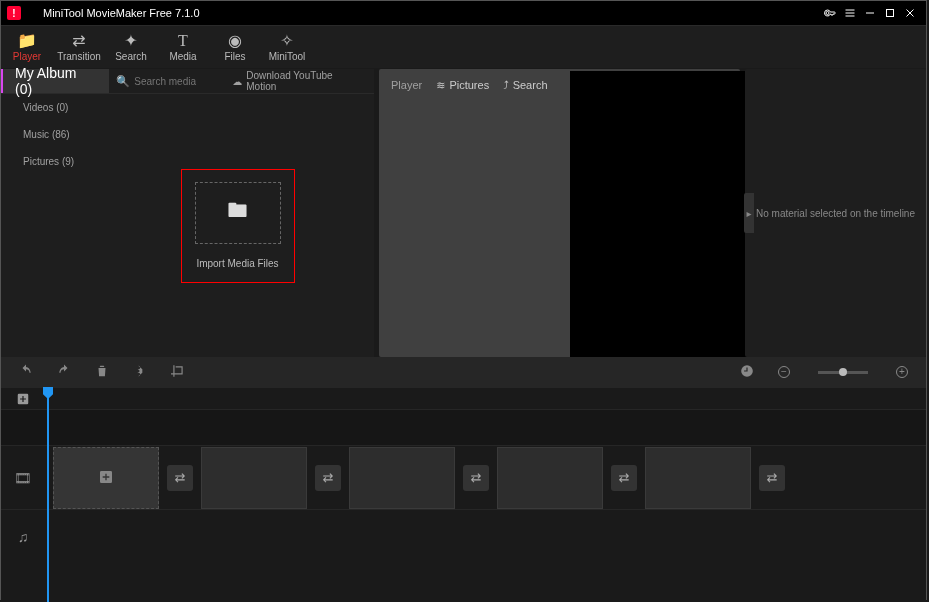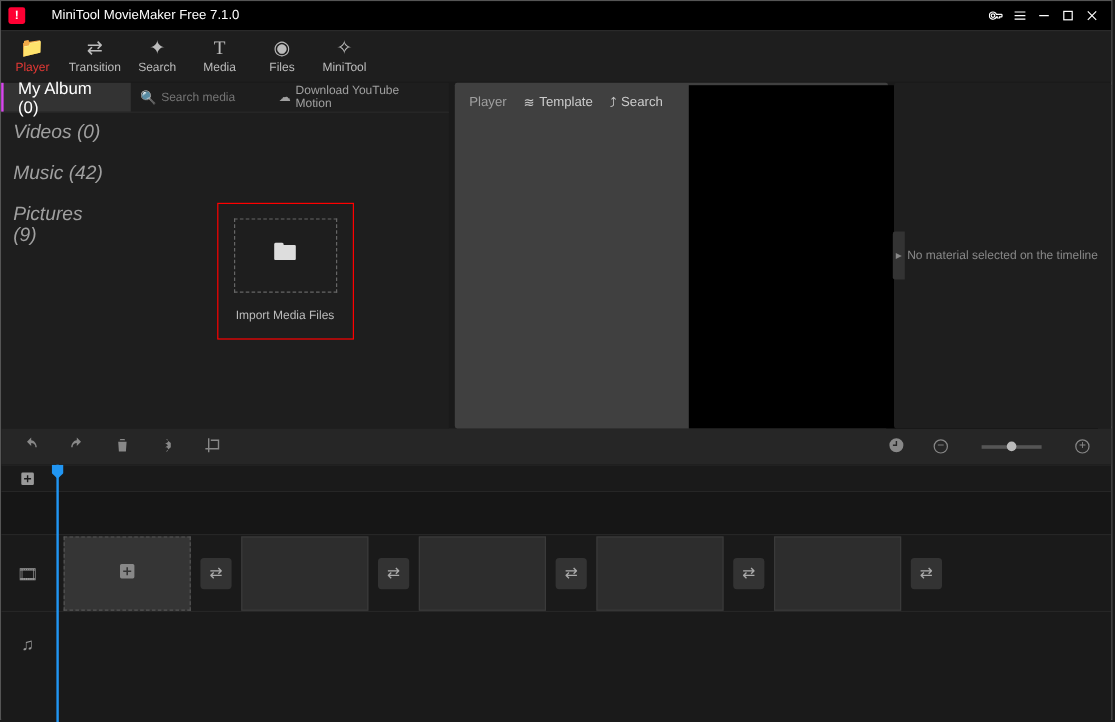--- a/index.html
+++ b/index.html
@@ -21,21 +21,21 @@
 .midsection { display: flex; height: 289px; gap:5px; padding-top:1px;}
 
 .leftpanel { width: 373px; background: #1e1e1e; display: flex; flex-direction: column; }
 .medtop { height: 25px; display: flex; align-items: center; border-bottom:1px solid #2a2a2a;}
 .albumtab { background: #333; padding: 1px 12px; height: 100%; display: flex; align-items: center; color: #fff; font-size:14px; border-left:2px solid #d946ef;}
 .searchwrap { flex: 1; padding: 0 8px; display: flex; align-items: center; gap: 4px; color:#666;}
 .searchwrap input { background: transparent; border: none; color: #888; outline: none; font-size: 10px; width:80px;}
 .ytdl { padding: 0 10px; font-size: 10px; display: flex; align-items: center; gap:4px; cursor:pointer;}
 
 .catlist { width: 100px; }
-.catitem { padding: 8px 10px; font-size: 16px; cursor: pointer; font-style: italic; }
+.catitem { padding: 8px 22px; font-size: 10px; cursor: pointer; }
 .leftbody { flex: 1; display: flex; }
 .mediadrop { flex: 1; display: flex; align-items: center; justify-content: center; }
 .importbox { width: 114px; height: 114px; border: 1.5px solid #ff0000; display: flex; flex-direction: column; align-items: center; justify-content: center; gap: 14px; cursor:pointer;}
 .importinner { width: 86px; height: 62px; border: 1px dashed #666; display: flex; align-items: center; justify-content: center; }
 .importinner .fi { font-size: 20px; color:#ddd;}
 .importbox .lbl { font-size: 10px; color: #bbb; }
 
 .playerpanel { width: 361px; background: #404040; display: flex; flex-direction: row; padding: 0; border-radius:2px;}
 .playertop { height: 32px; display: flex; align-items: center; padding: 0 12px; font-size: 11px; }
 .playertop .spacer { flex: 1; }
@@ -159,41 +159,41 @@
         <input placeholder="Search media" style="">
       </div>
       <div class="ytdl">
             <span>☁</span>
             <span>Download YouTube Motion</span>
           </div>
     </div>
     <div class="leftbody">
       <div class="catlist">
         <div class="catitem">Videos (0)</div>
-        <div class="catitem">Music (42)</div>
+        <div class="catitem">Music (86)</div>
         <div class="catitem">Pictures (9)</div>
       </div>
       <div class="mediadrop">
         <div class="importbox">
           <div class="importinner">
                 <span class="fi">🖿</span>
               </div>
           <span class="lbl">Import Media Files</span>
         </div>
       </div>
     </div>
   </div>
 
   <div class="playerpanel">
     <div class="playertop">
       <span>Player</span>
       <div class="spacer"></div>
       <div class="ptbtn">
             <span>≋</span>
-            <span>Template</span>
+            <span>Pictures</span>
           </div>
       <div class="ptbtn">
             <span>⤴</span>
             <span>Search</span>
           </div>
     </div>
     <div class="preview">
           <div class="previewbox"></div>
         </div>
     <div class="seek">

